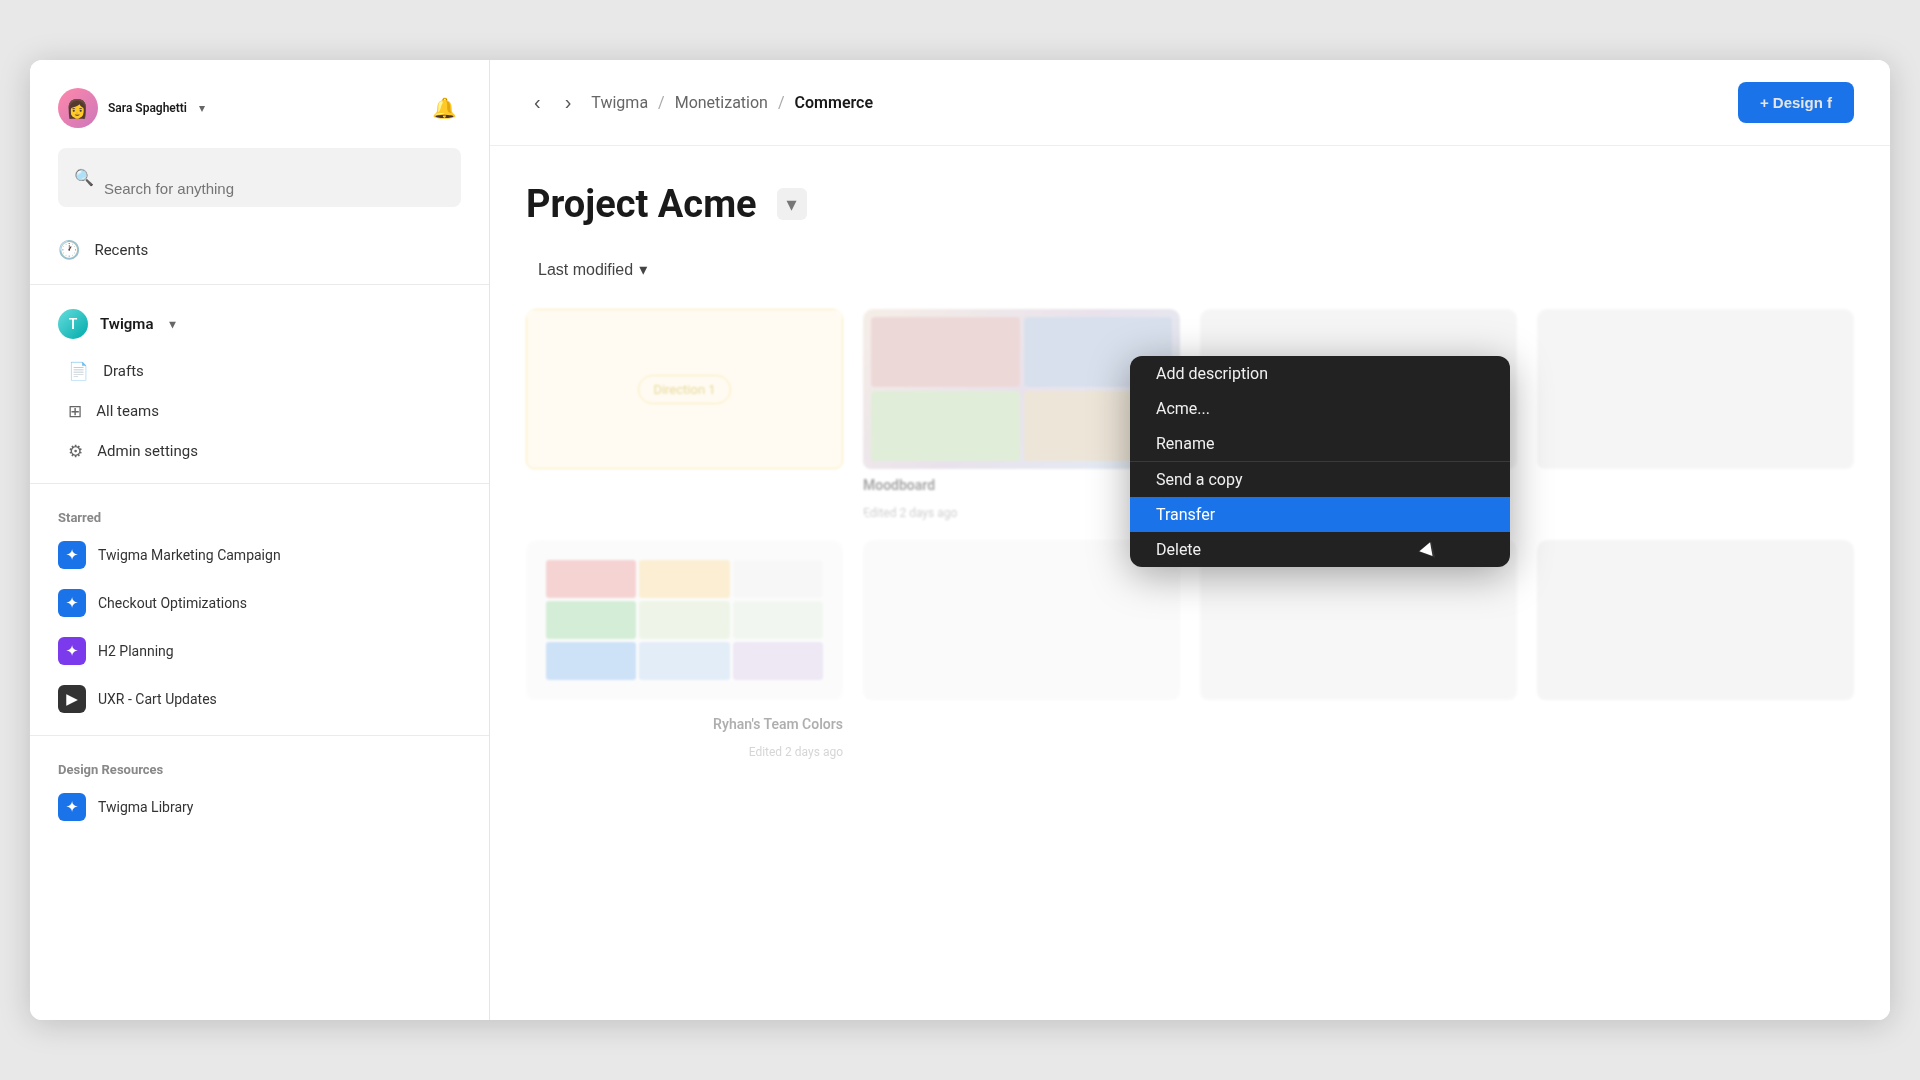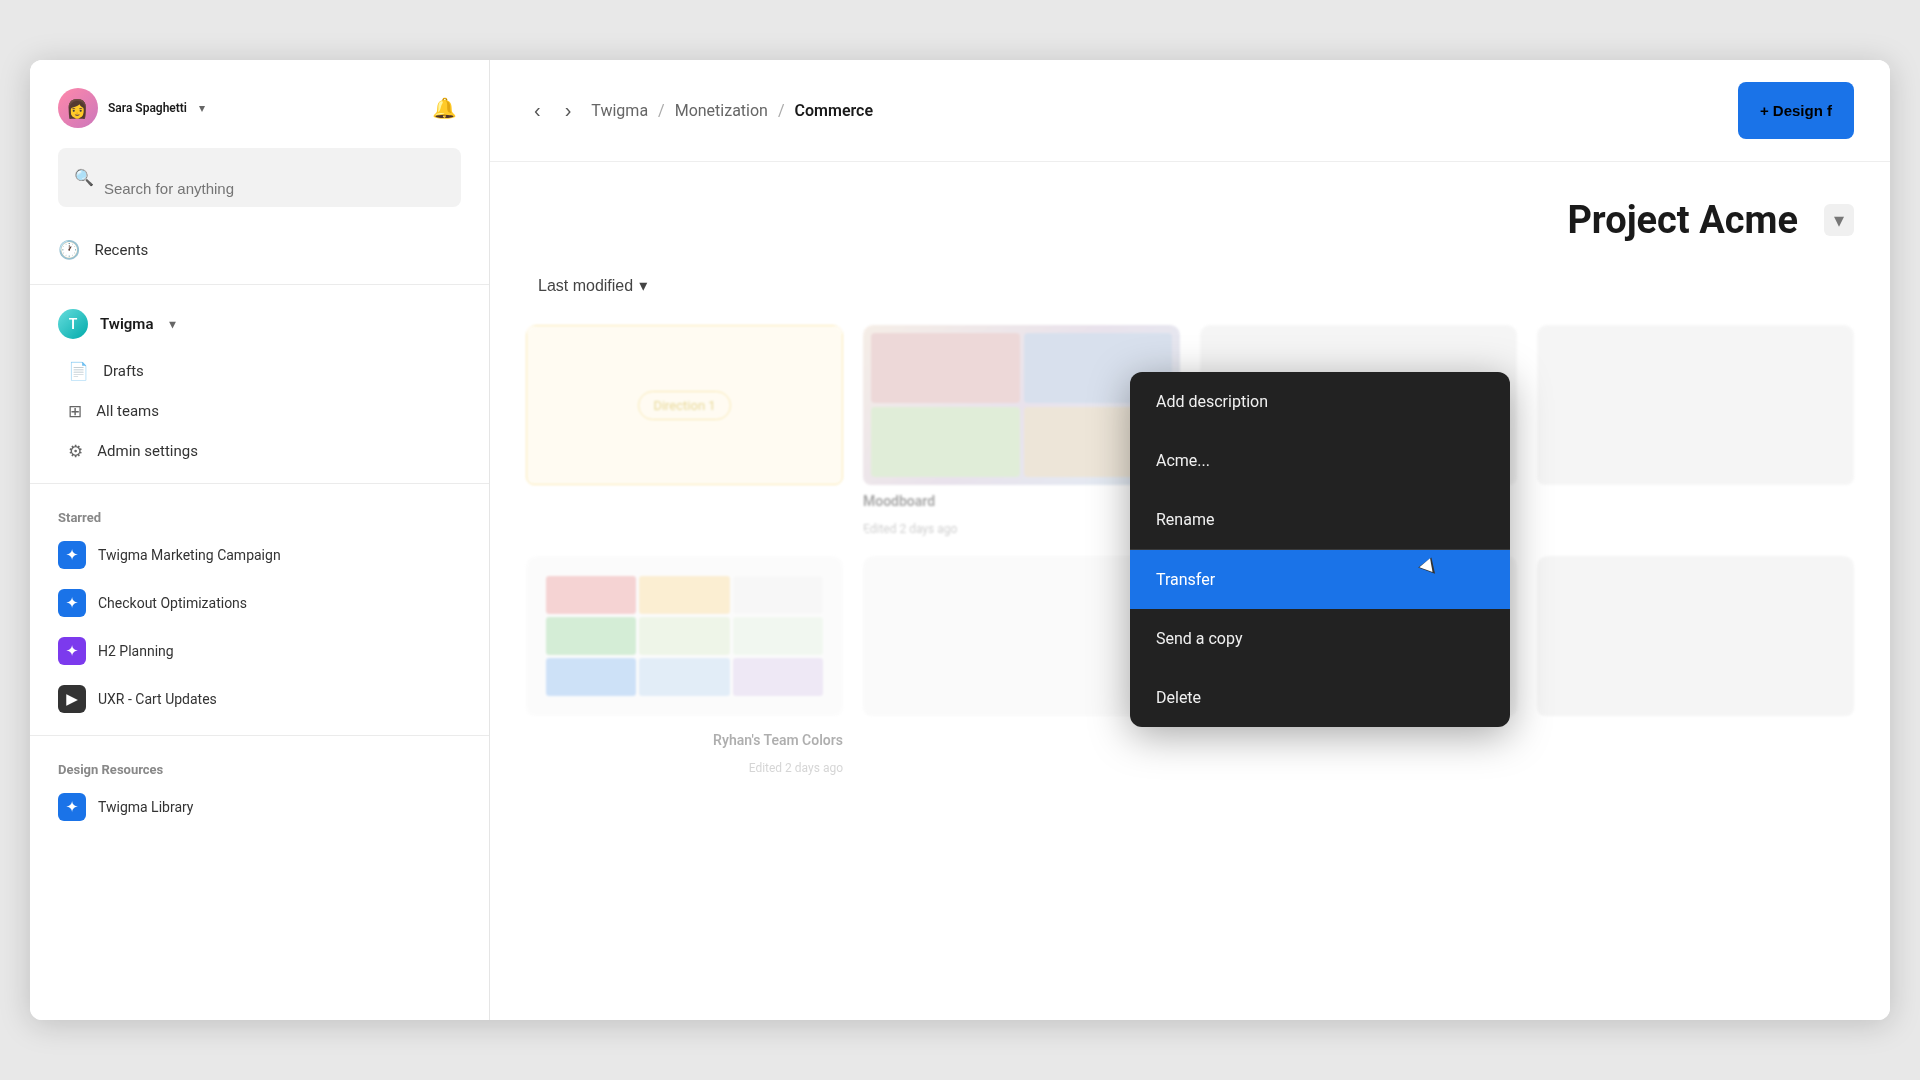--- a/index.html
+++ b/index.html
@@ -216,43 +216,42 @@
     .breadcrumb-current {
       font-weight: 600;
       color: #1a1a1a;
     }
     .topbar-left {
       display: flex;
       align-items: center;
     }
     .add-design-btn {
       background: #1a73e8;
-      color: #000000;
+      color: #e5e5e5;
       border: none;
       border-radius: 8px;
-      padding: 20px 22px;
+      padding: 12px 22px;
       font-size: 15px;
       font-weight: 600;
       cursor: pointer;
       display: flex;
       align-items: center;
       gap: 8px;
     }
     .page-main {
       flex: 1;
       padding: 36px 36px 0 36px;
       position: relative;
       overflow: hidden;
     }
     .project-title-row {
       display: flex;
       align-items: center;
-      gap: 26px;
+      gap: 20px;
       margin-bottom: 28px;
-      justify-content: flex-end;
     }
     .project-title {
       font-size: 38px;
       font-weight: 700;
       color: #1a1a1a;
     }
     .project-chevron {
       font-size: 20px;
       color: #777;
       background: #f0f0f0;
@@ -337,21 +336,21 @@
       top: 210px;
       left: 640px;
       width: 380px;
       background: #222;
       border-radius: 12px;
       overflow: hidden;
       z-index: 100;
       box-shadow: 0 8px 40px rgba(0,0,0,0.35);
     }
     .menu-item {
-      padding: 20px 26px;
+      padding: 8px 26px;
       font-size: 16px;
       color: #f0f0f0;
       cursor: pointer;
       display: flex;
       align-items: center;
     }
     .menu-item.highlighted {
       background: #1a73e8;
       color: #fff;
     }
@@ -580,27 +579,27 @@
         <div class="menu-item">
           <span>Add description</span>
         </div>
         <div class="menu-item">
           <span>Acme...</span>
         </div>
         <div class="menu-item">
           <span>Rename</span>
         </div>
         <div class="menu-separator"></div>
+        <div class="menu-item">
+          <span>Send a copy</span>
+        </div>
         <div class="menu-item highlighted">
           <span>Transfer</span>
         </div>
         <div class="menu-item">
-          <span>Send a copy</span>
-        </div>
-        <div class="menu-item">
           <span>Delete</span>
         </div>
       </div>
 
       <div class="cursor-arrow"></div>
     </div>
   </div>
 </div>
 
 </body></html>

